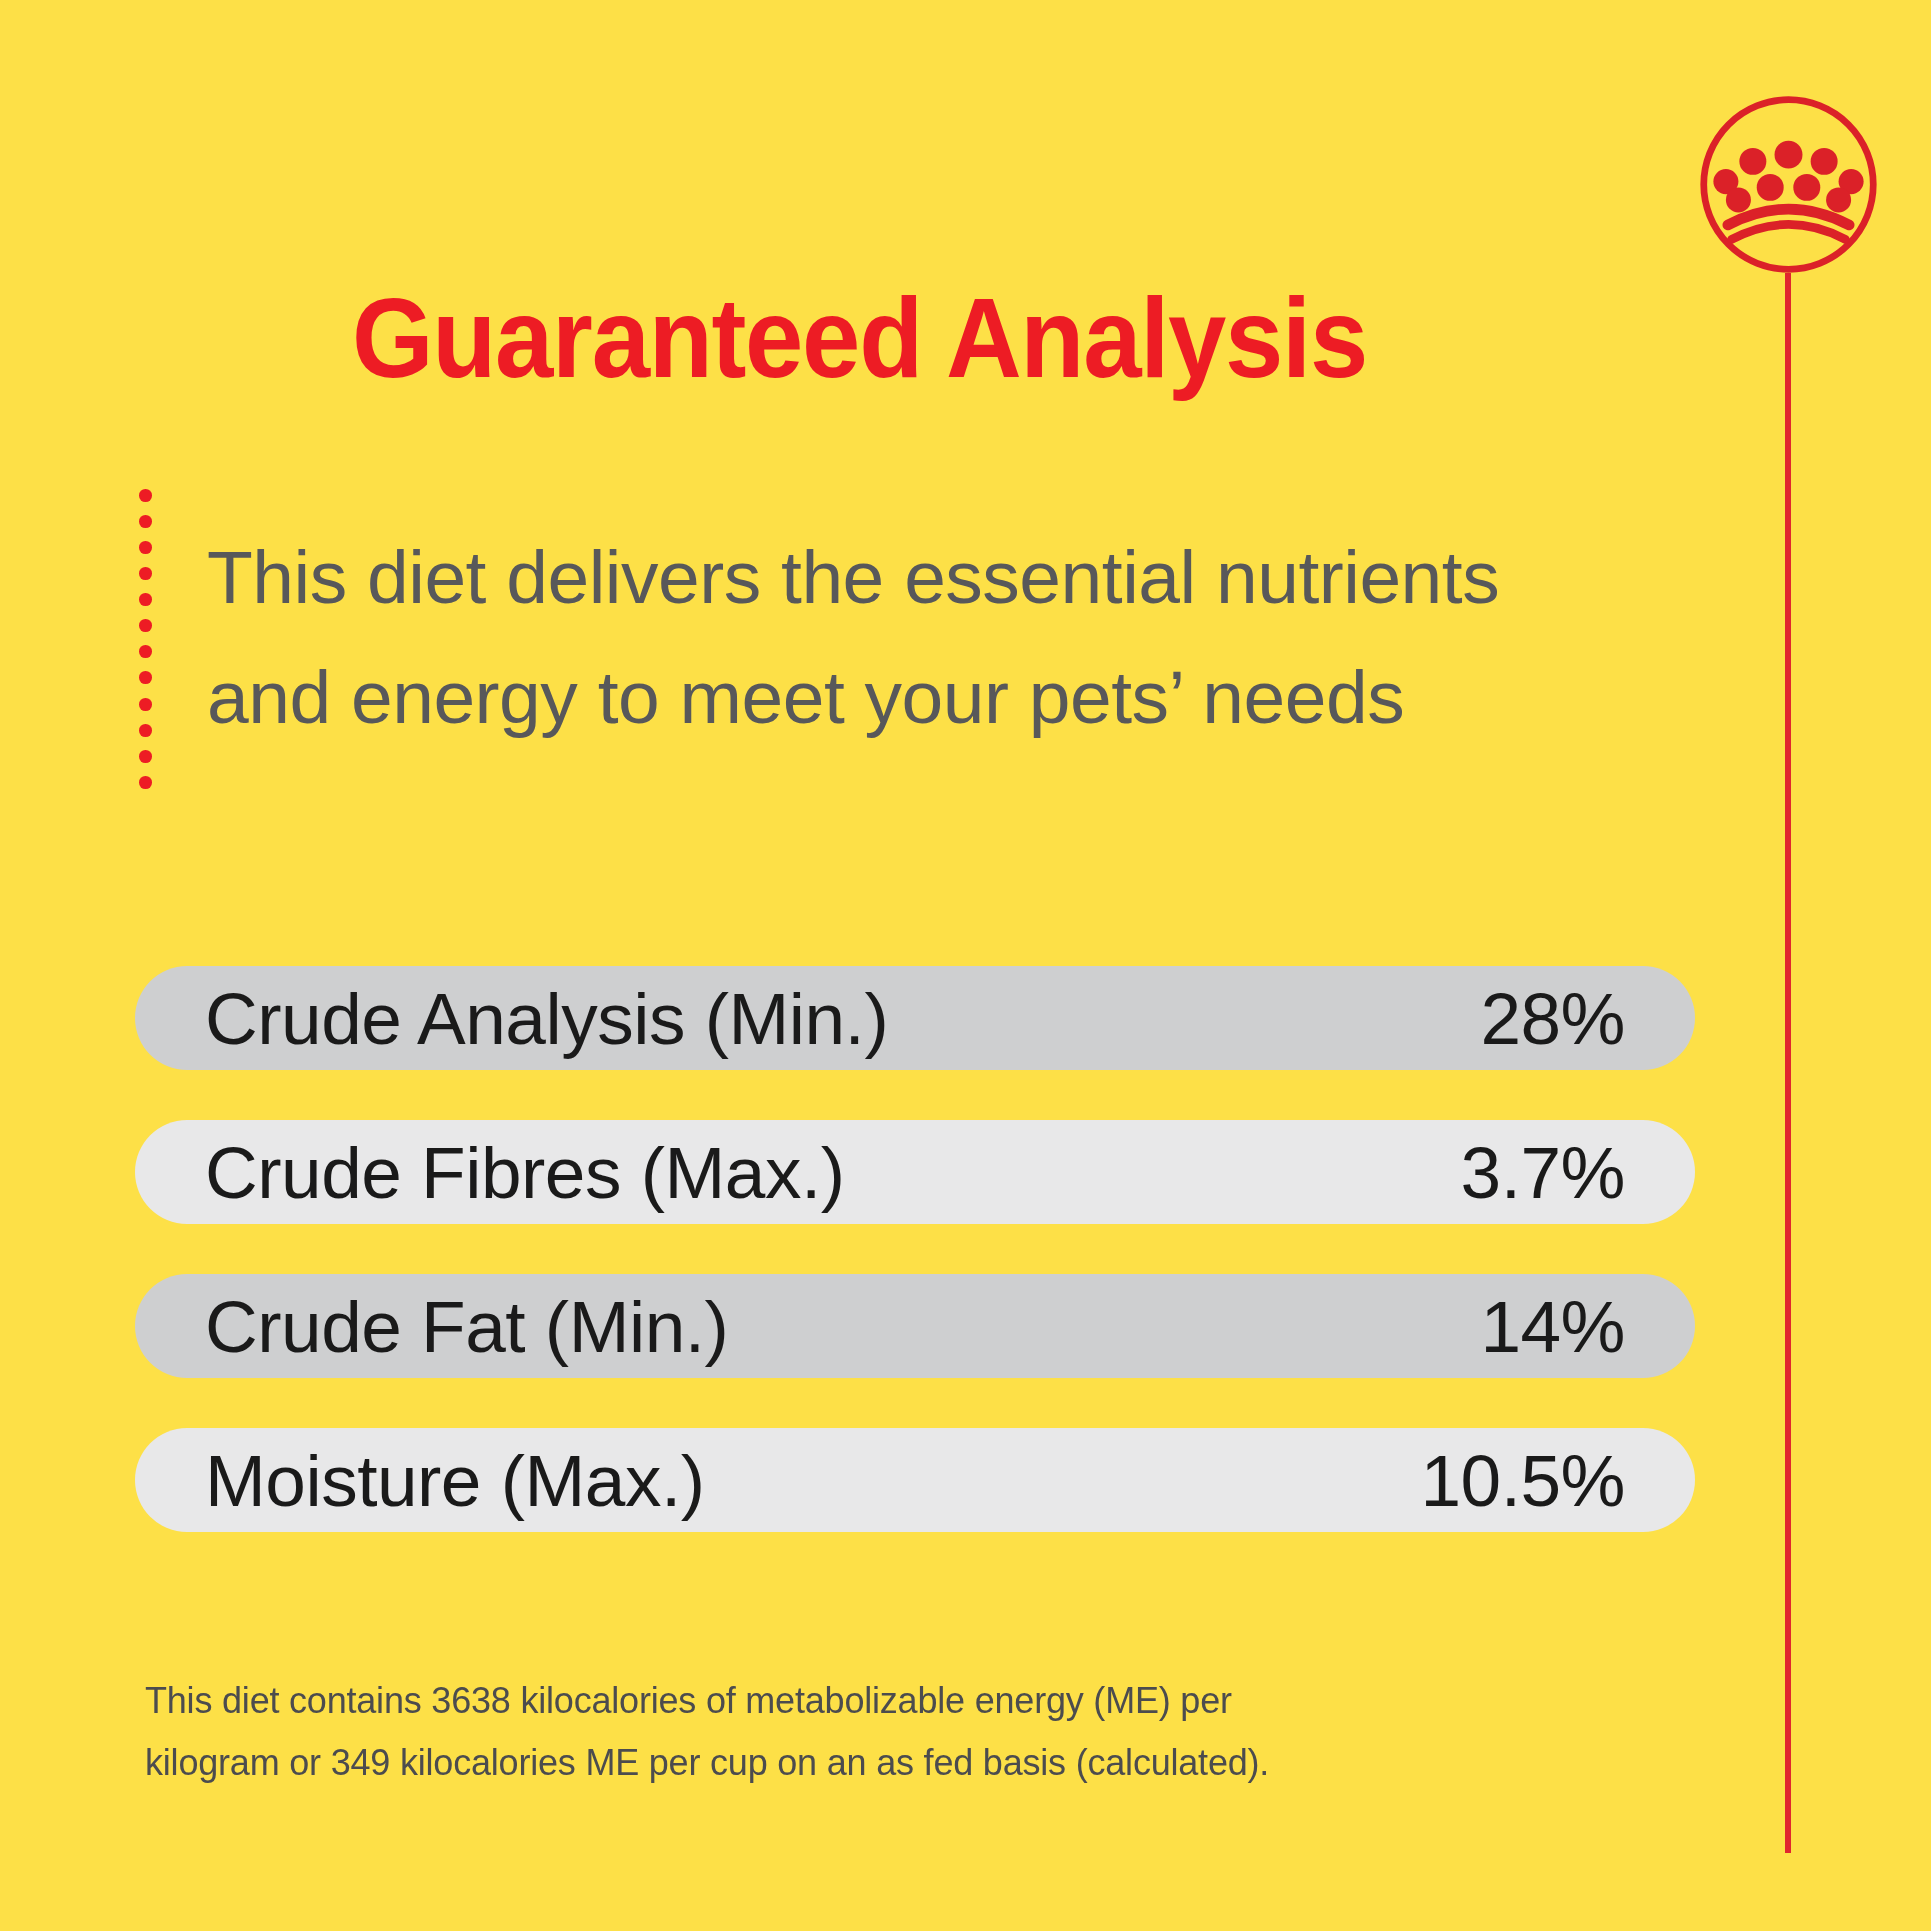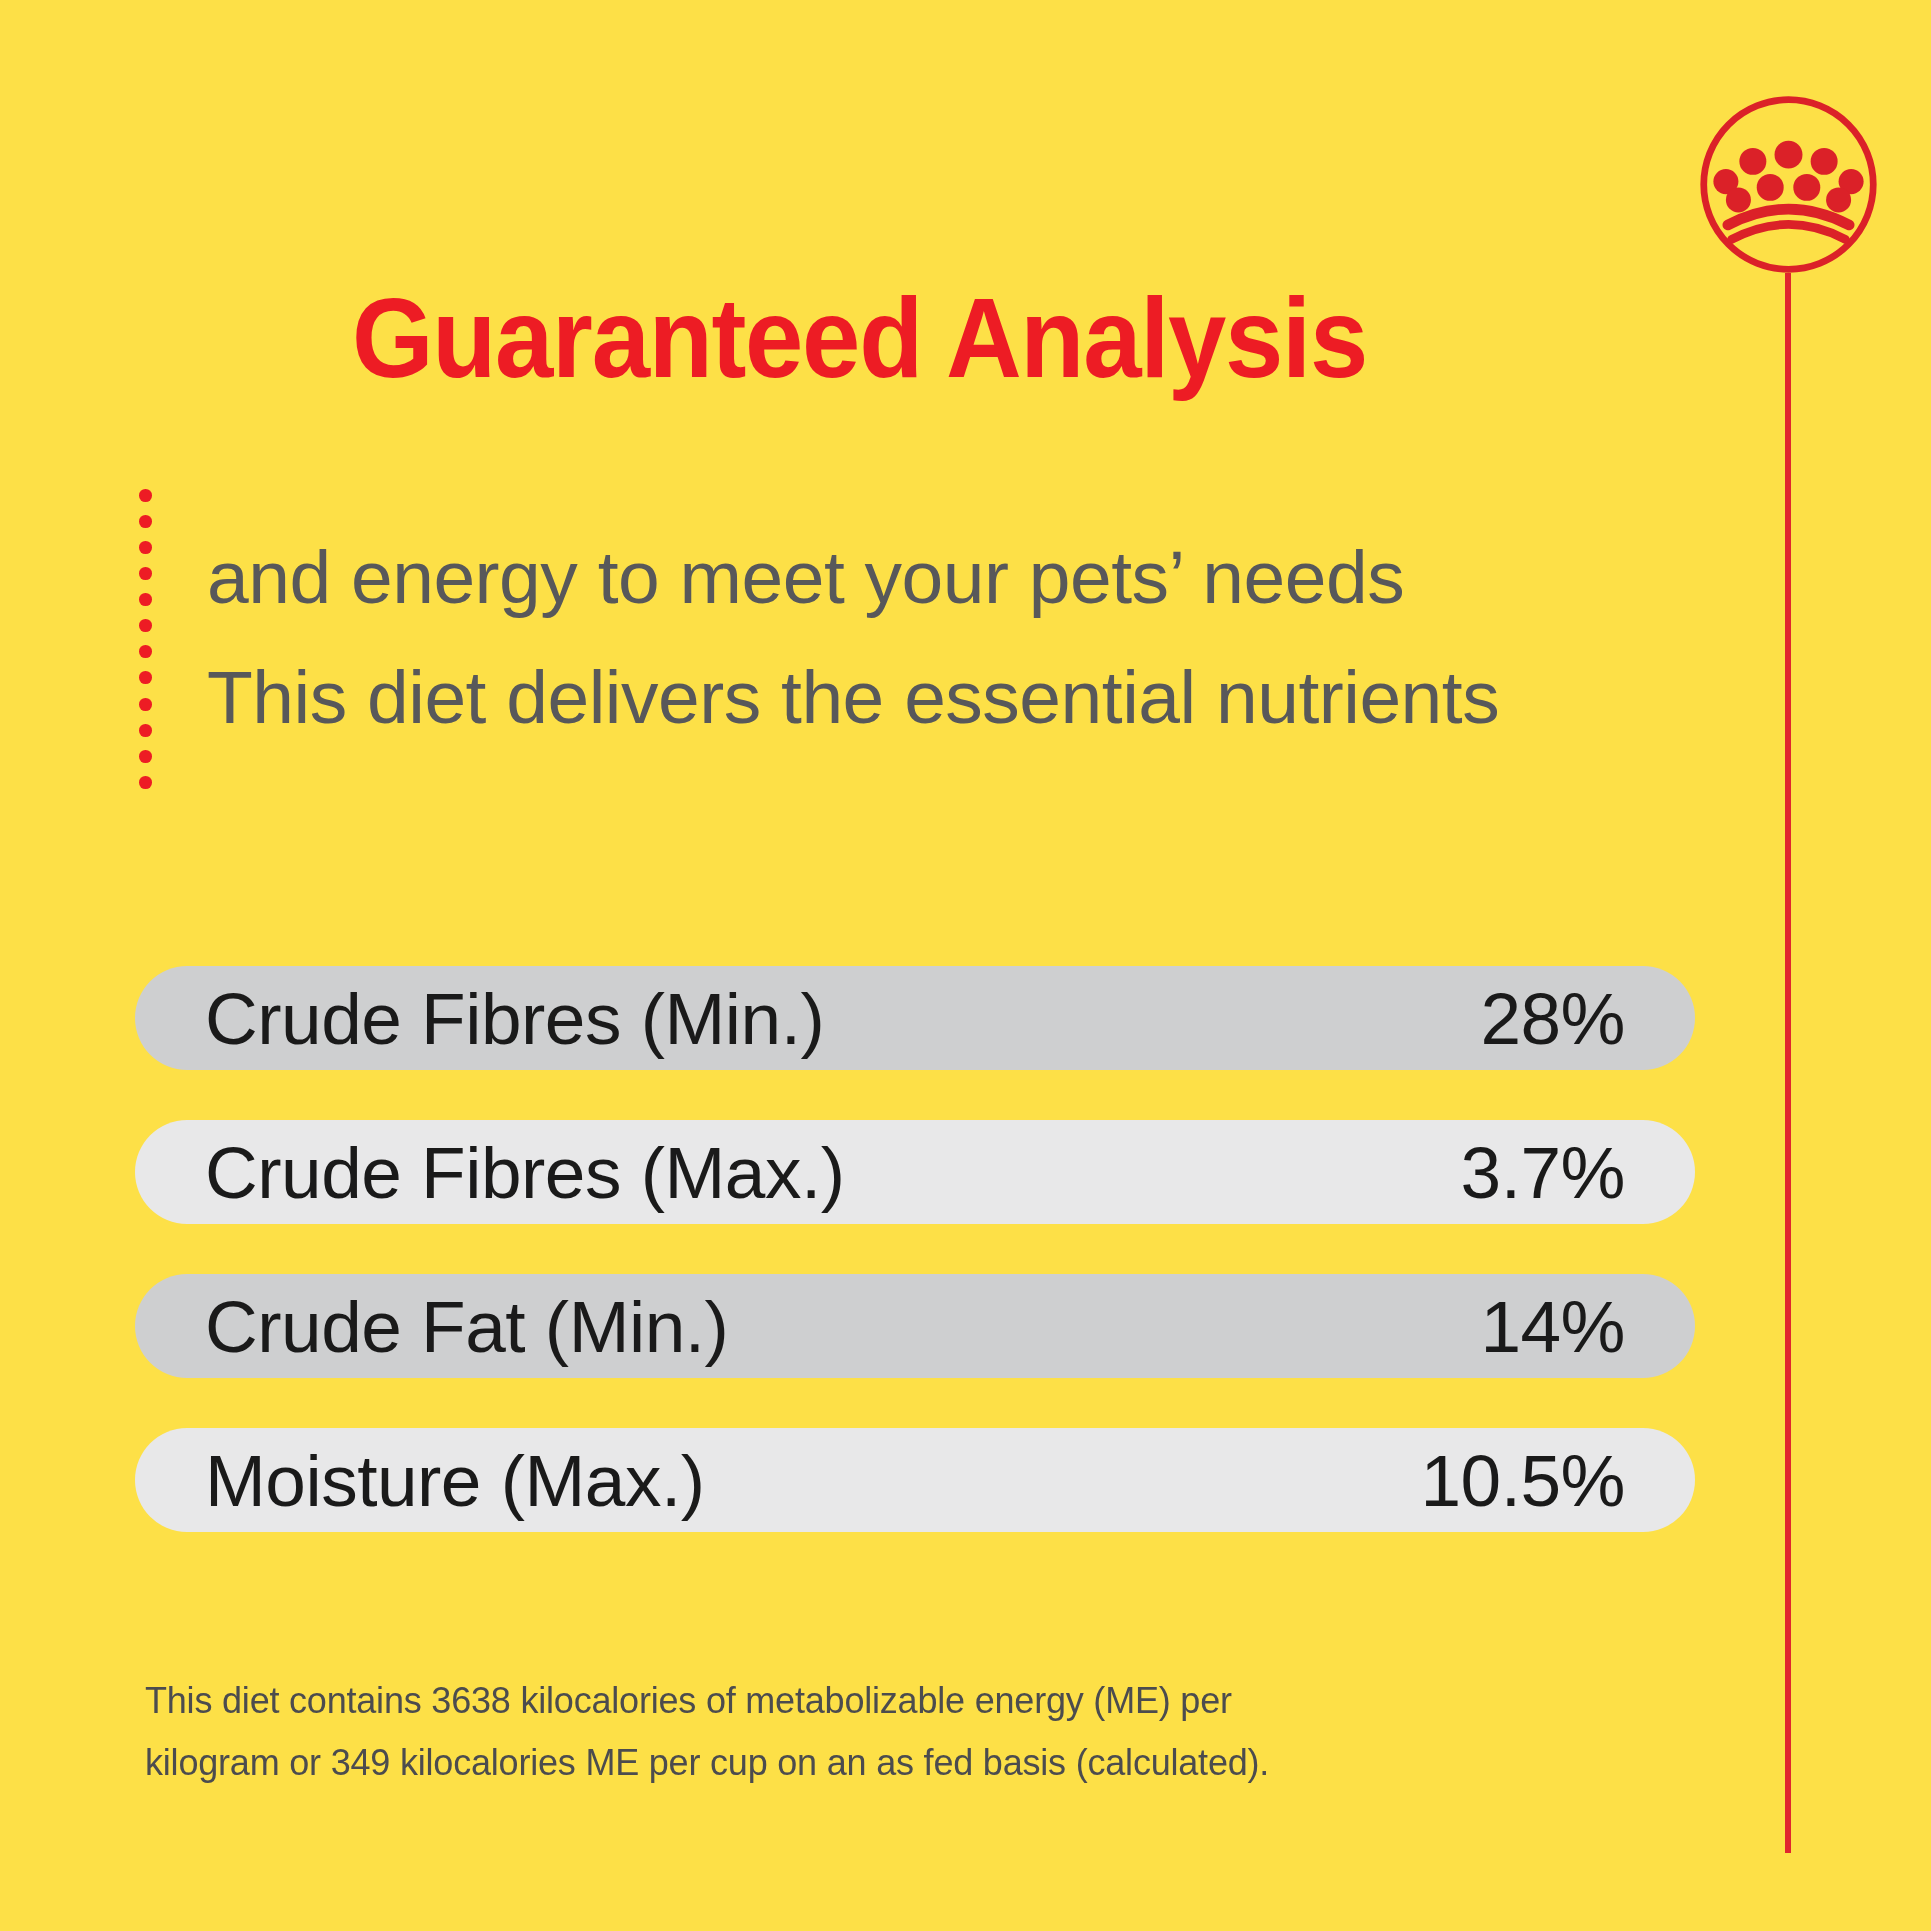--- a/index.html
+++ b/index.html
@@ -173,28 +173,28 @@
       <span class="dot" style="top: 130px; background: rgb(237, 28, 36);"></span>
       <span class="dot" style="top: 156px; background: rgb(237, 28, 36);"></span>
       <span class="dot" style="top: 182px; background: rgb(237, 28, 36);"></span>
       <span class="dot" style="top: 209px; background: rgb(237, 28, 36);"></span>
       <span class="dot" style="top: 235px; background: rgb(237, 28, 36);"></span>
       <span class="dot" style="top: 261px; background: rgb(237, 28, 36);"></span>
       <span class="dot" style="top: 287px; background: rgb(237, 28, 36);"></span>
     </div>
 
   <div id="intro-text" style="color: rgb(88, 88, 90);">
+    <span class="line">This diet delivers the essential nutrients</span>
     <span class="line">and energy to meet your pets’ needs</span>
-    <span class="line">This diet delivers the essential nutrients</span>
   </div>
 
   <div id="nutrient-table">
 
     <div class="nutrient-row shade-dark" style="background: rgb(206, 207, 208);">
-      <span class="nutrient-label">Crude Fibres (Min.)</span>
+      <span class="nutrient-label">Crude Analysis (Min.)</span>
       <span class="nutrient-value">28%</span>
     </div>
 
     <div class="nutrient-row shade-light" style="background: rgb(232, 232, 233); gap: 28px;">
       <span class="nutrient-label">Crude Fibres (Max.)</span>
       <span class="nutrient-value">3.7%</span>
     </div>
 
     <div class="nutrient-row shade-dark" style="background: rgb(206, 207, 208);">
       <span class="nutrient-label">Crude Fat (Min.)</span>

